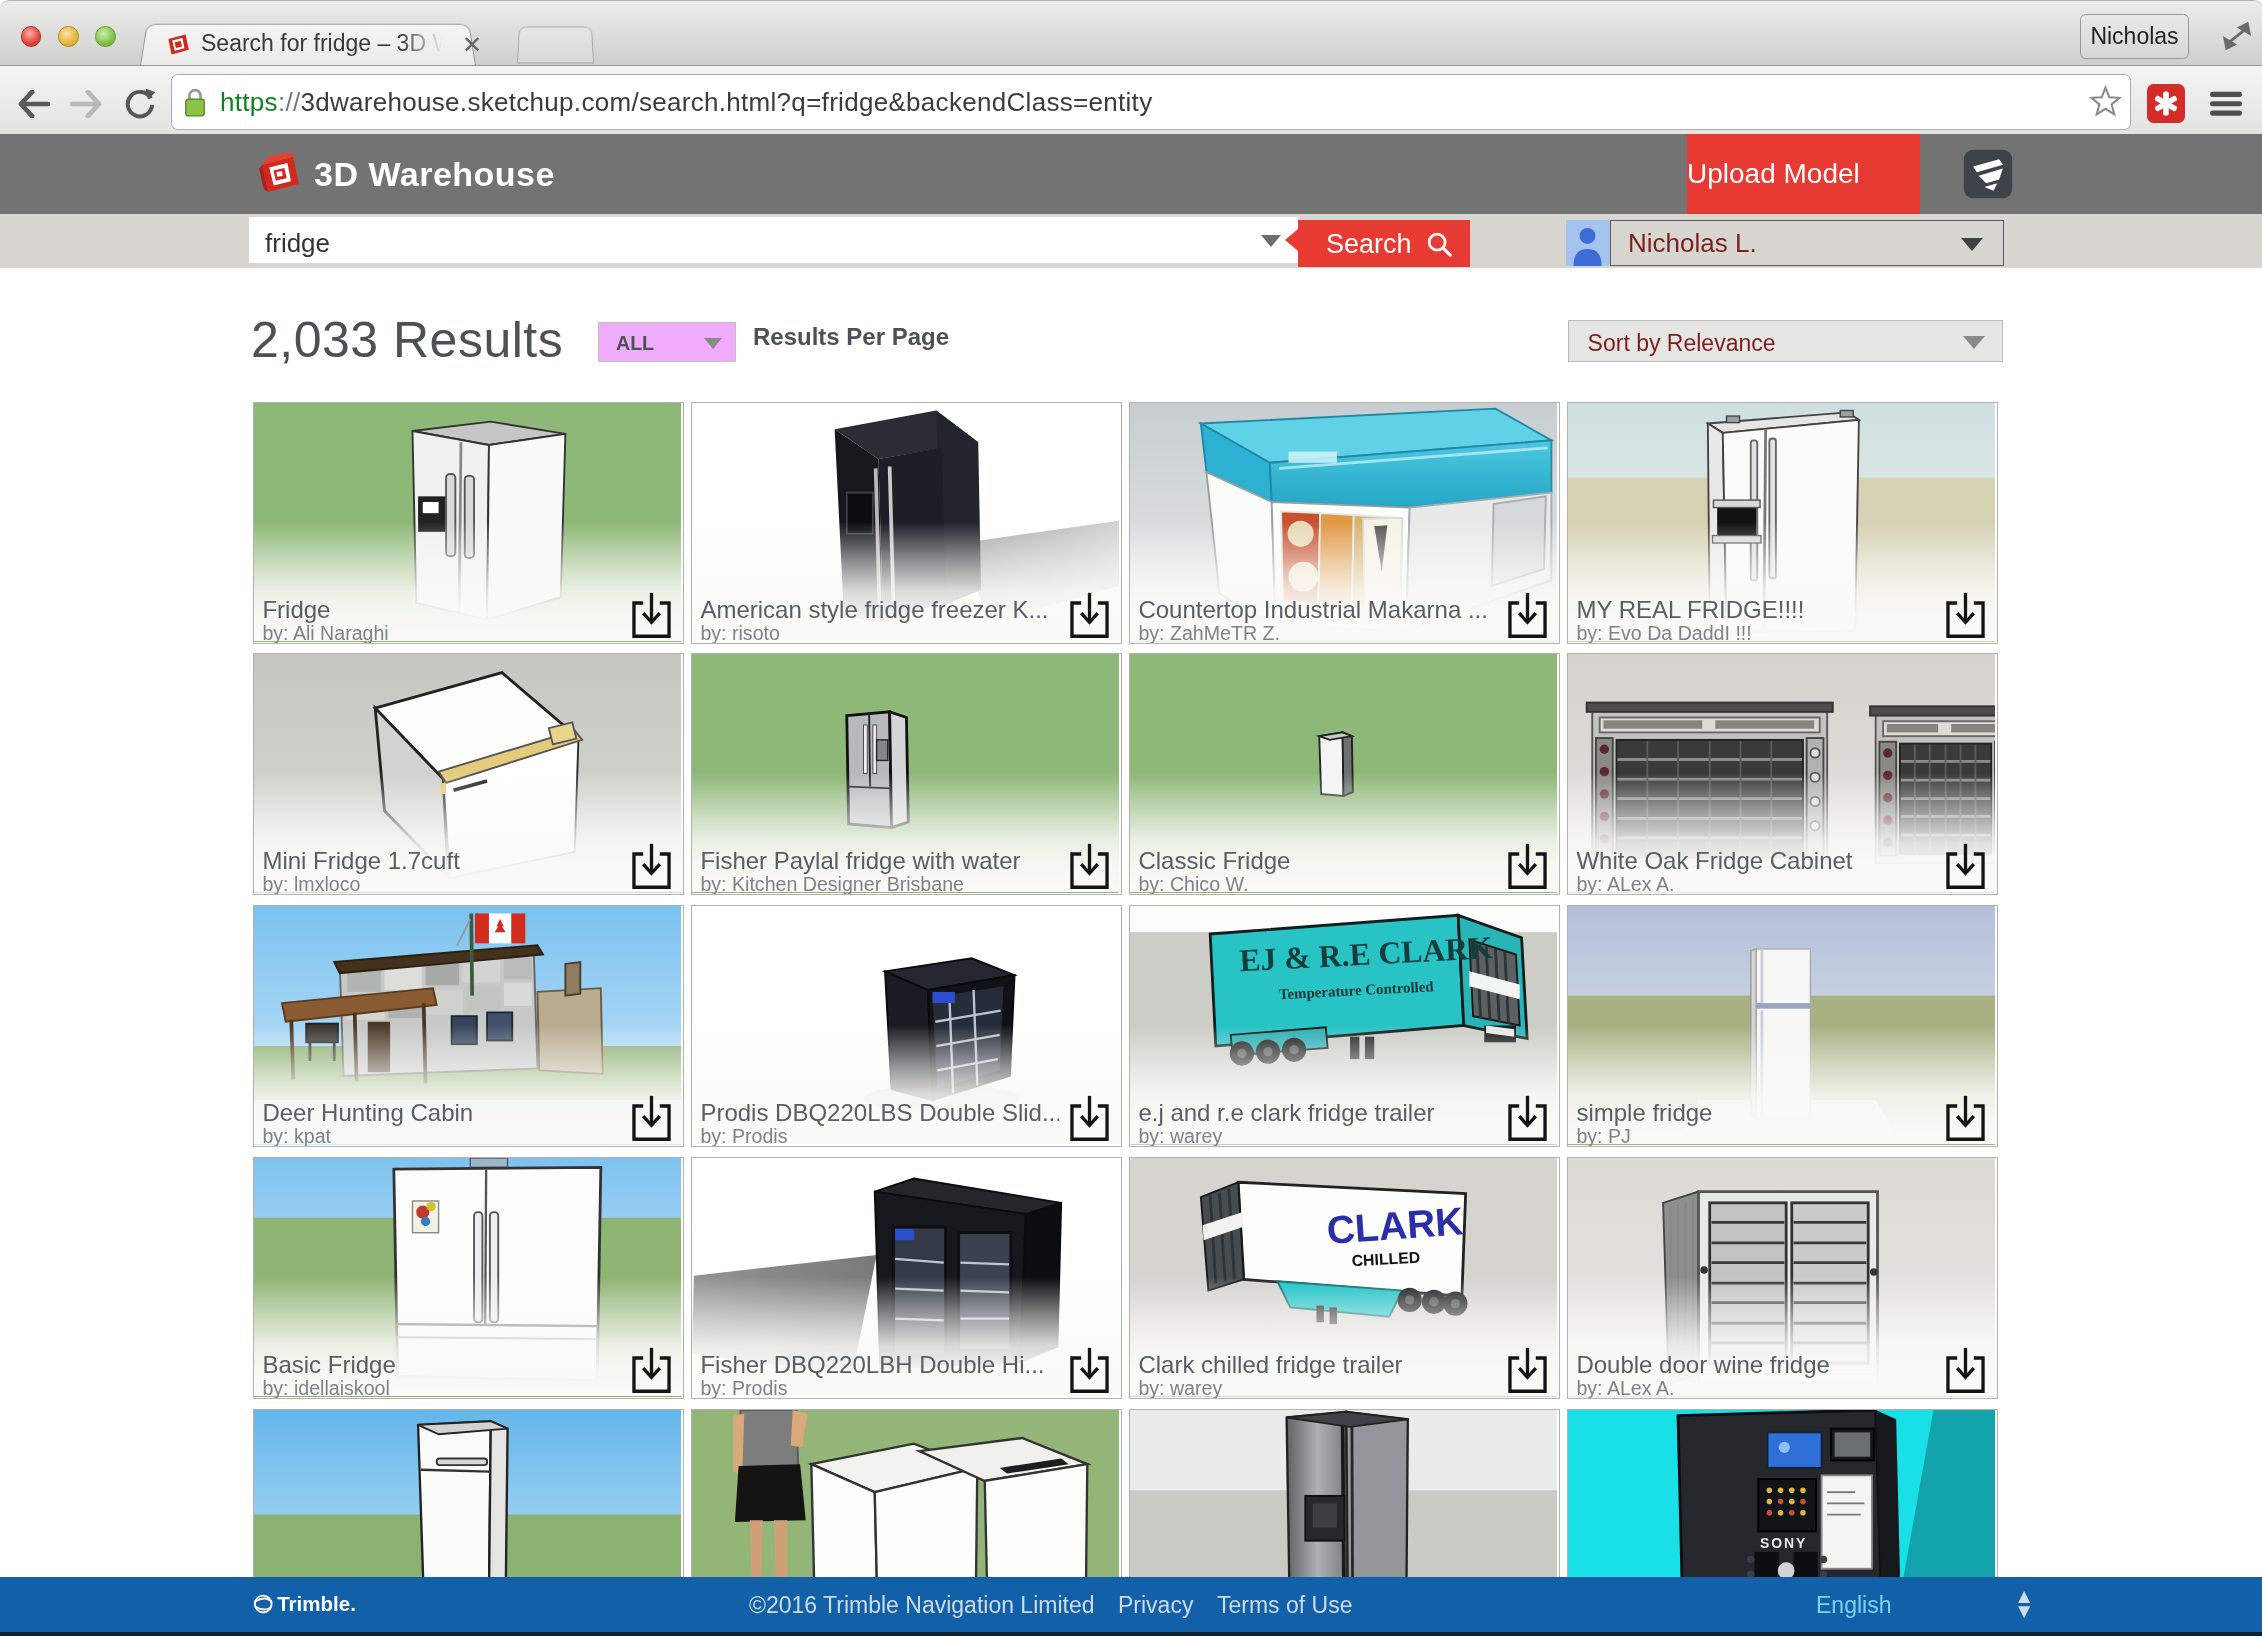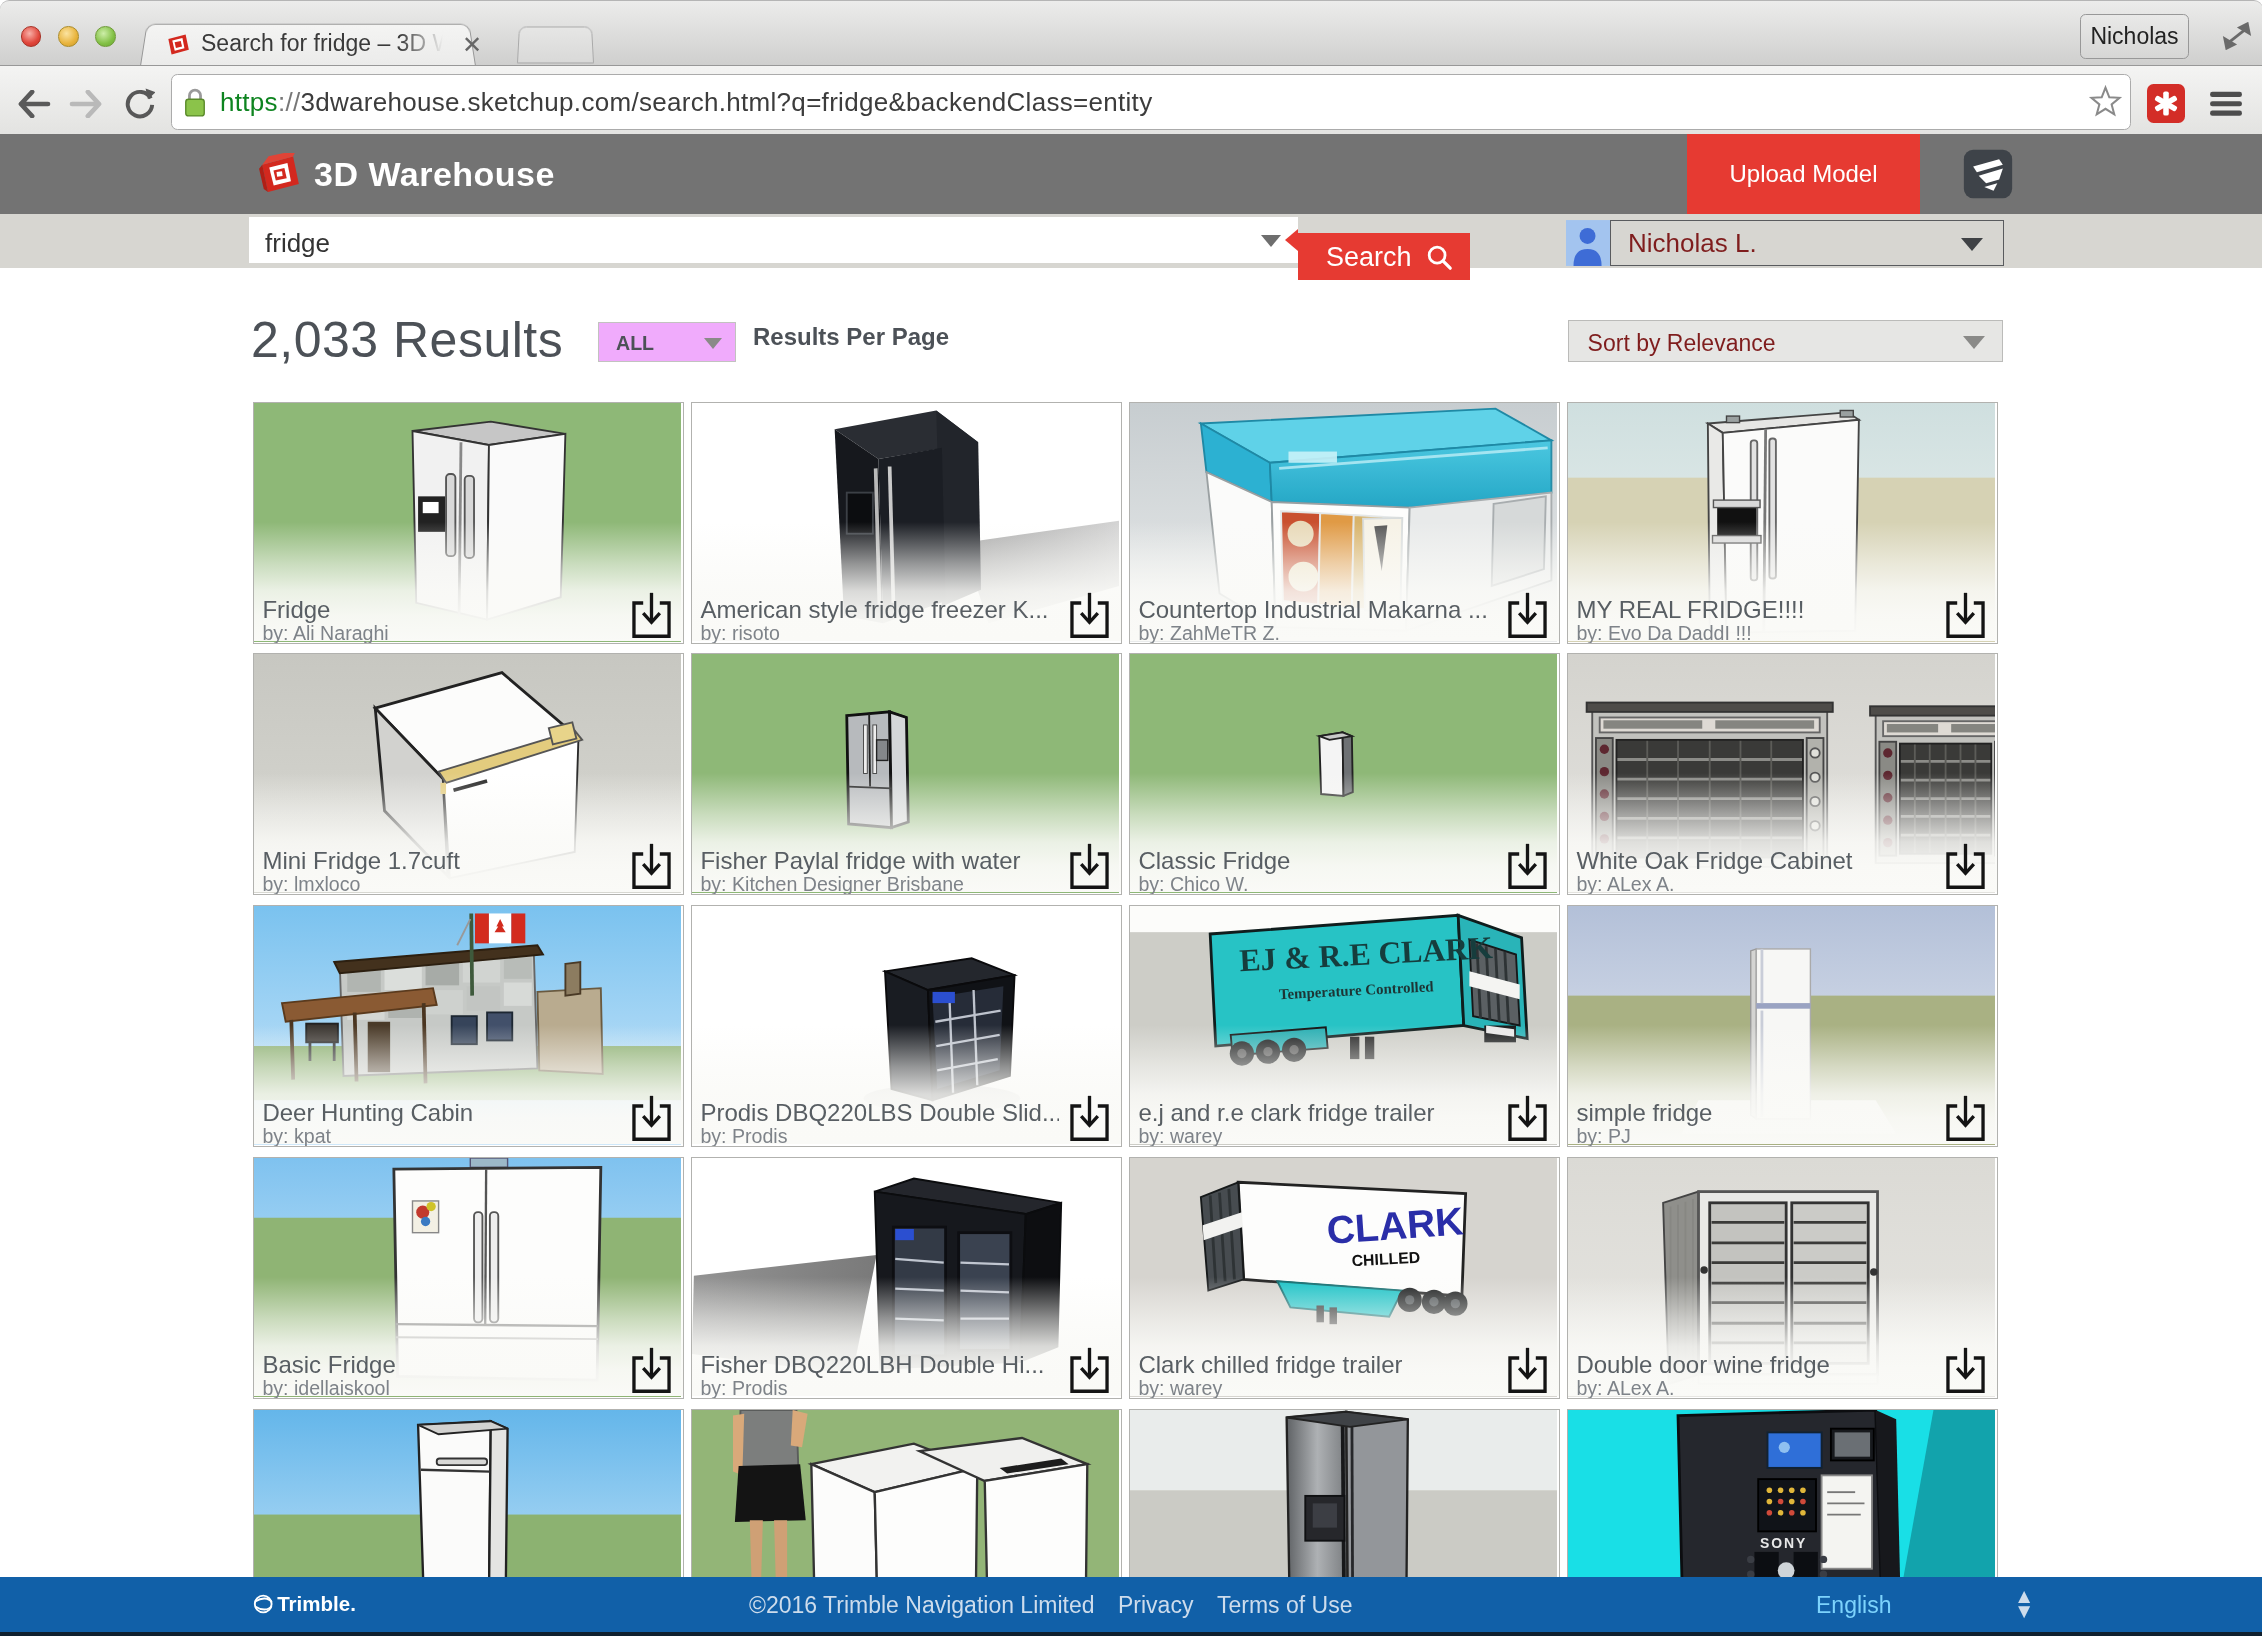--- a/index.html
+++ b/index.html
@@ -13,27 +13,27 @@
 #newtab{position:absolute;left:518px;top:25px;width:75px;height:37px;background:linear-gradient(#e6e6e5,#d9d9d8);border:0.9px solid #aaa;border-radius:7.5px 7.5px 0 0;transform:perspective(47px) rotateX(4deg)}
 #nicholas{position:absolute;left:2080px;top:13px;width:109px;height:45px;border:0.9px solid #989898;border-radius:5.6px;background:linear-gradient(#e9e9e8,#d6d6d5);font-size:23px;color:#222;text-align:center;line-height:43px}
 #toolbar{position:absolute;left:0;top:65px;width:100%;height:69px;background:linear-gradient(#f4f4f3,#e3e3e1);border-top:0.9px solid #989898}
 #omni{position:absolute;left:171px;top:8.4px;width:1960px;height:56px;background:#fff;border:1.9px solid #ababab;border-radius:6.5px}
 #url{position:absolute;left:48px;top:12px;font-size:26px;color:#3c3c3c;letter-spacing:0.3px}
 #url .g{color:#0e8420} #url .gr{color:#777}
 
 #sitehead{position:absolute;left:0;top:134px;width:100%;height:98px;background:#737373}
 #whlogo{position:absolute;left:258px;top:18.6px}
 #whname{position:absolute;left:314px;top:20.5px;font-size:34px;font-weight:bold;color:#fff;letter-spacing:0.5px}
-#upload{position:absolute;left:1687px;top:0;width:233px;height:80px;background:#e63a32;color:#fff;font-size:24px;text-align:center;line-height:80px}
+#upload{position:absolute;left:1687px;top:0;width:233px;height:80px;background:#e63a32;color:#fff;font-size:28px;line-height:80px}
 #skp{position:absolute;left:1962px;top:14px}
 #searchrow{position:absolute;left:0;top:214px;width:100%;height:54px;background:#d7d6d1}
 #sinput{position:absolute;left:249px;top:2.8px;width:1049px;height:46px;background:#fff}
 #stext{position:absolute;left:16px;top:11.2px;font-size:26px;color:#333}
 #sarrow{position:absolute;left:1012px;top:18.6px;width:0;height:0;border-left:10.3px solid transparent;border-right:10.3px solid transparent;border-top:12px solid #6e6e6e}
-#sbtn{position:absolute;left:1298px;top:19px;width:172px;height:47px;background:#e63a32;clip-path:polygon(0 0,100% 0,100% 100%,0 100%,0 60%,-13px 50%,0 40%);color:#fff;font-size:28px}
+#sbtn{position:absolute;left:1298px;top:6px;width:172px;height:47px;background:#e63a32;clip-path:polygon(0 0,100% 0,100% 100%,0 100%,0 60%,-13px 50%,0 40%);color:#fff;font-size:28px}
 #sbtn span{position:absolute;left:28px;top:9.3px;font-size:27px}
 #sbtn svg{position:absolute;right:17px;top:10.3px}
 #notch{position:absolute;left:1285px;top:15px;width:0;height:0;border-top:11.2px solid transparent;border-bottom:11.2px solid transparent;border-right:13px solid #e63a32}
 #person{position:absolute;left:1566px;top:5.6px}
 #usel{position:absolute;left:1610px;top:5.6px;width:394px;height:46px;border:1.9px solid #595b5e;color:#7f1d1d;font-size:26px}
 #usel span{position:absolute;left:17px;top:7.5px}
 #usel .tri{position:absolute;right:20.5px;top:17px;width:0;height:0;border-left:11.2px solid transparent;border-right:11.2px solid transparent;border-top:13px solid #3f4245}
 
 #rescount{position:absolute;left:251px;top:311px;font-size:50px;color:#4c5157;letter-spacing:0.5px}
 #allsel{position:absolute;left:598px;top:322px;width:138px;height:40px;background:#f0abfc;border:0.9px solid #c2c2c0}

